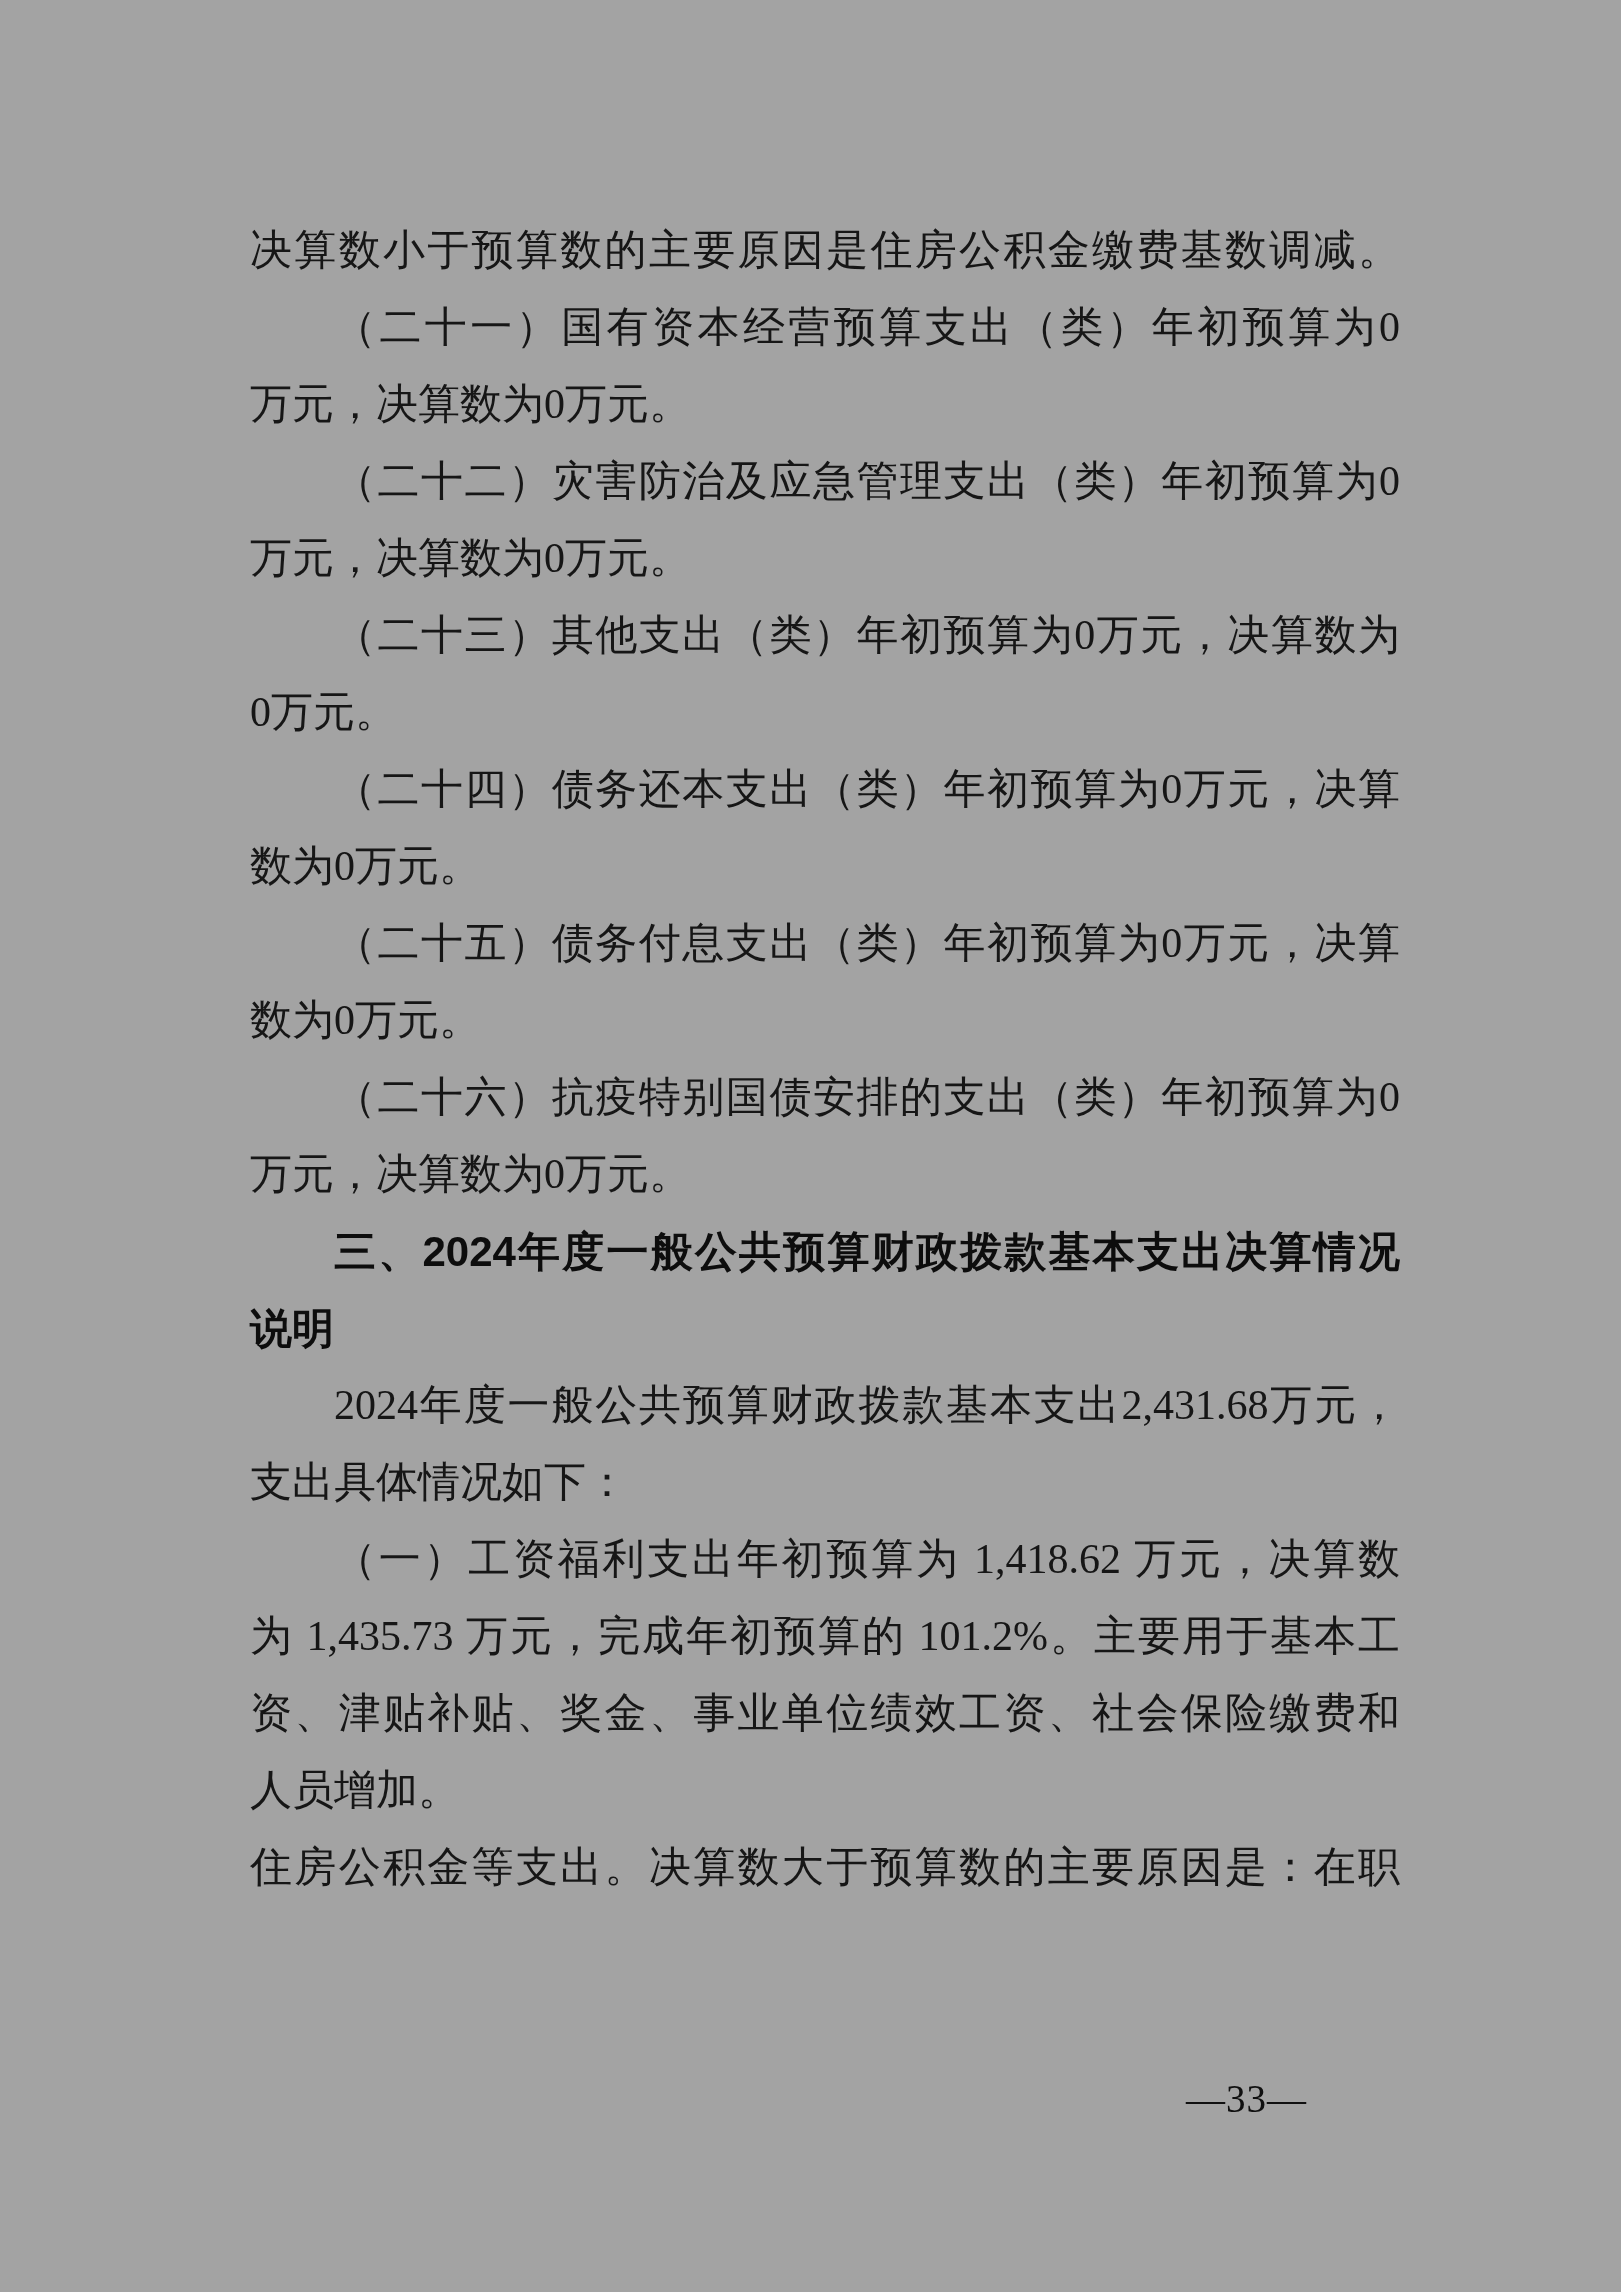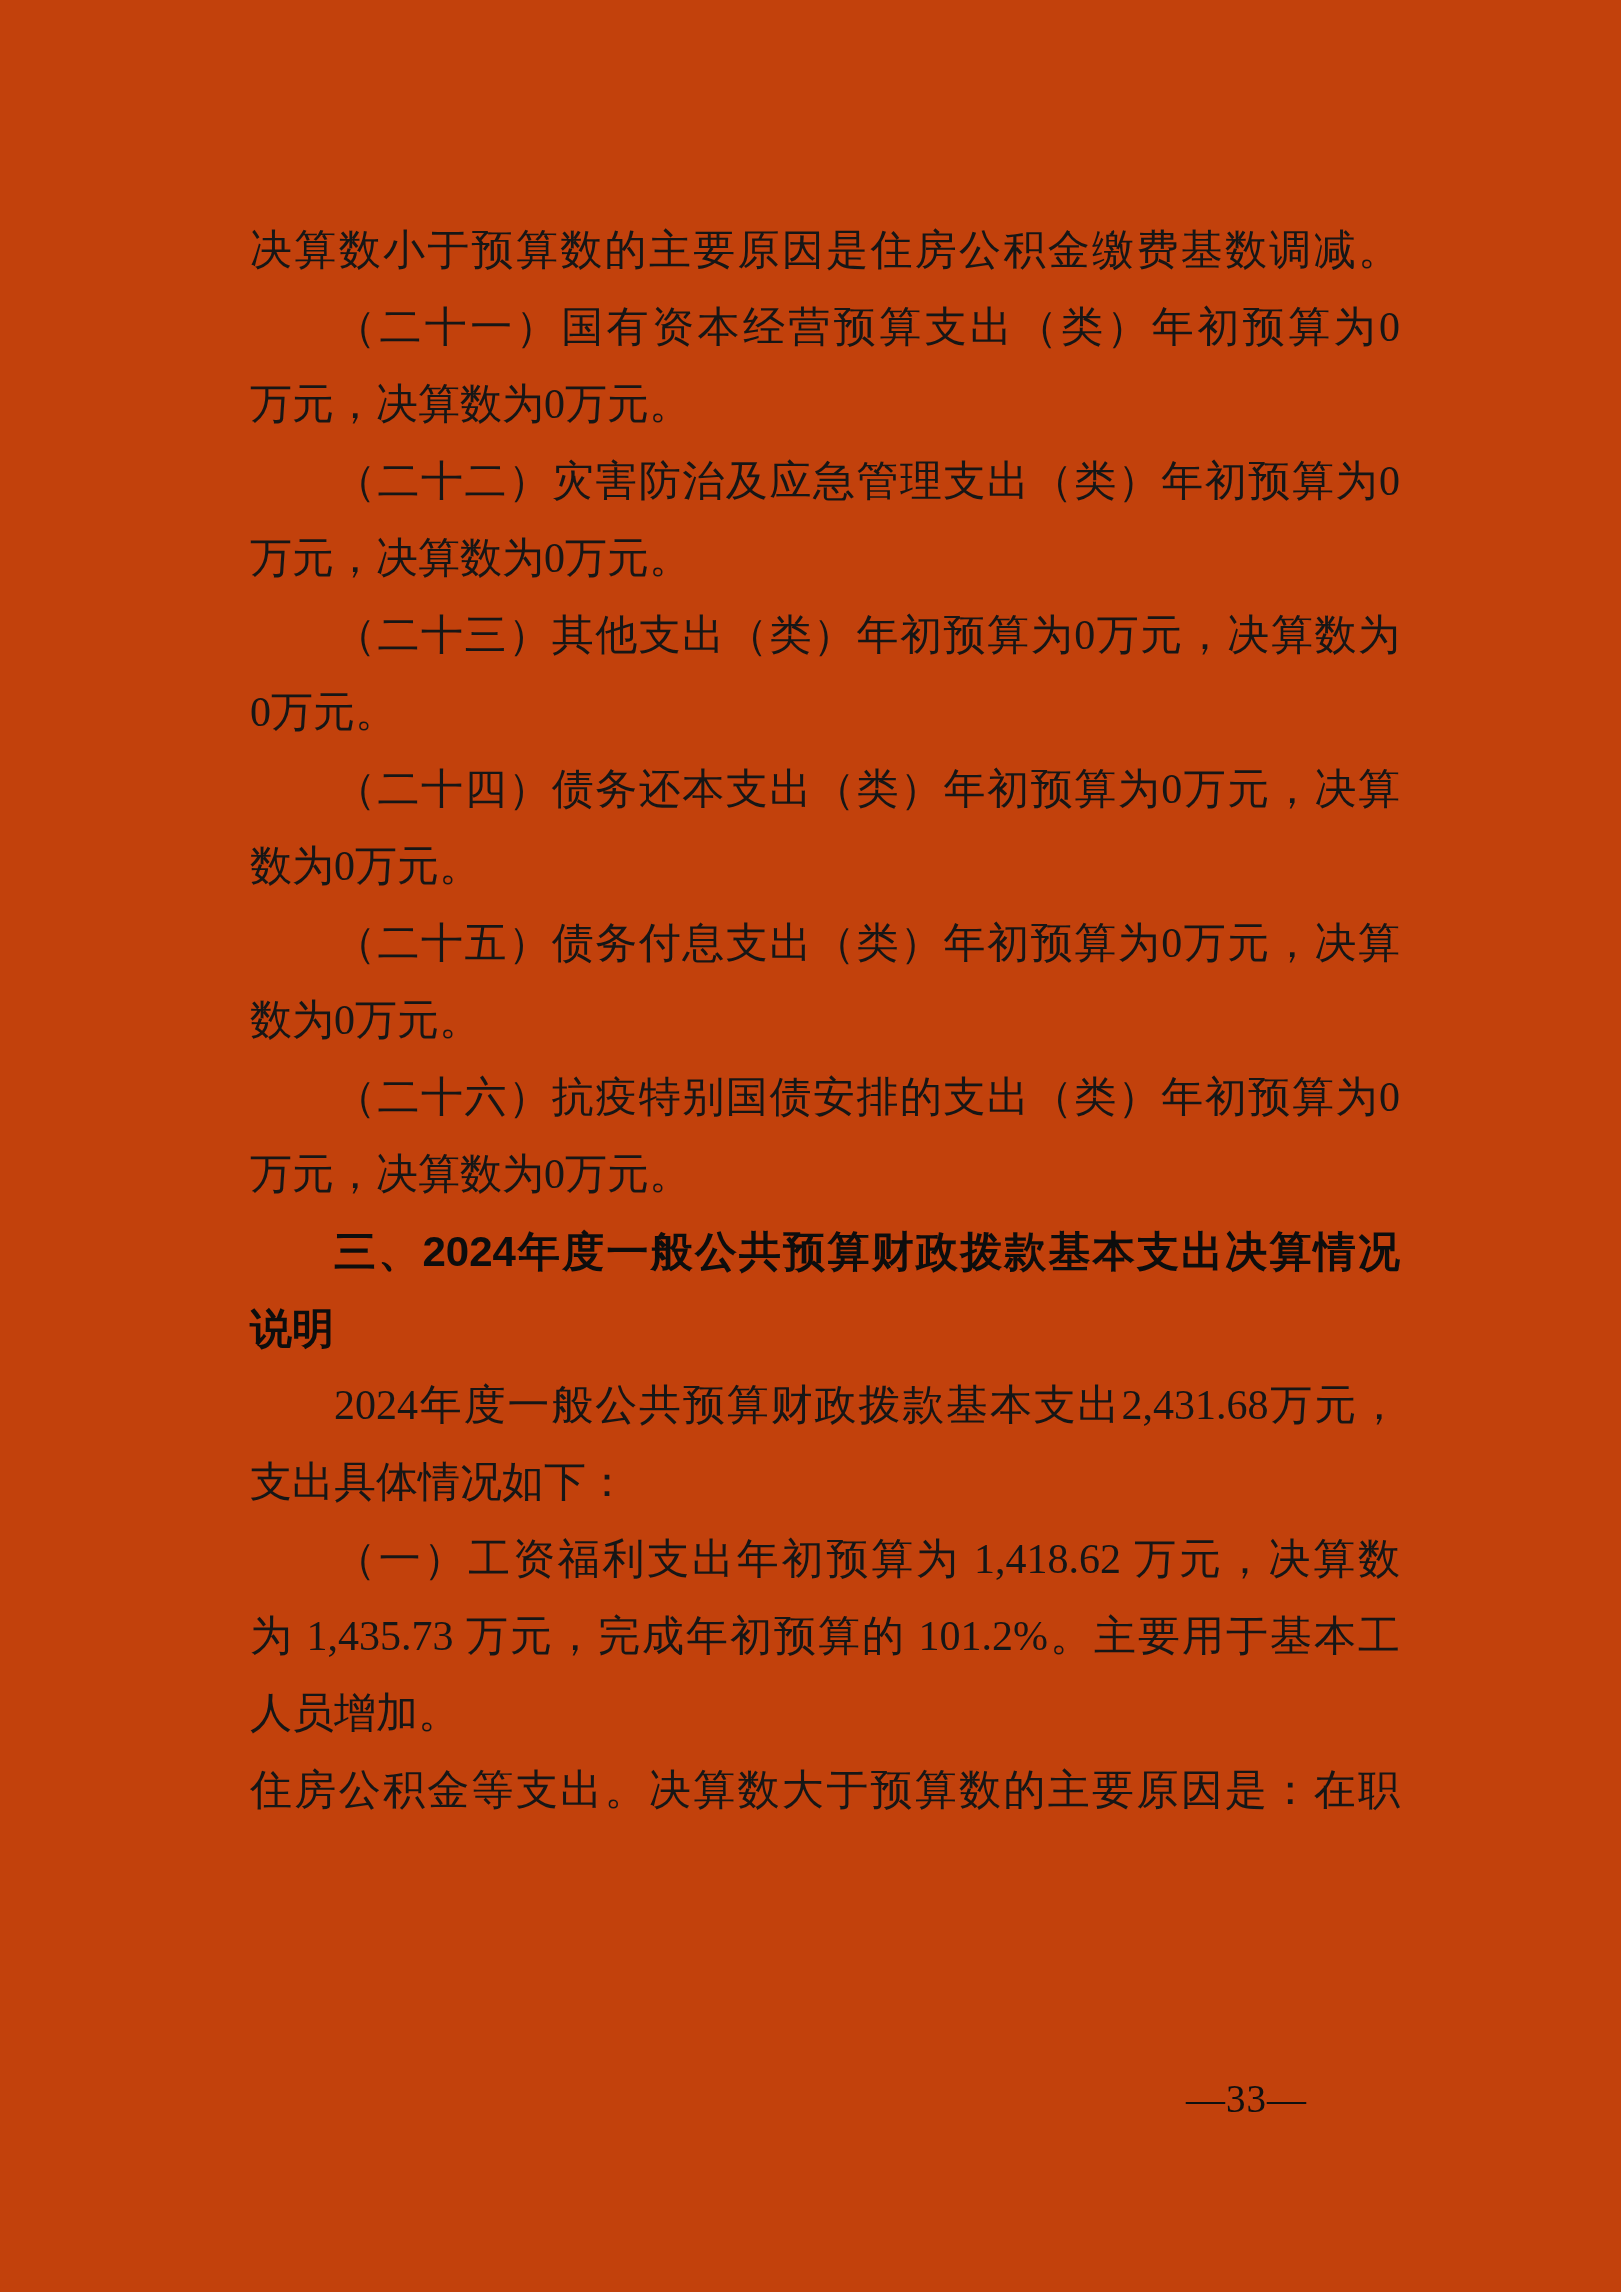--- a/index.html
+++ b/index.html
@@ -4,21 +4,21 @@
 <style>
   html,body{margin:0;padding:0;}
   body{
     width:1621px;height:2293px;
     background:#ffffff;
     position:relative;
     font-family:"Liberation Serif","DejaVu Serif",serif;
     color:#161616;
   }
   .page{
-    position:absolute;inset:0;background:#c2410c;overflow:hidden;
+    position:absolute;inset:0;background:#a3a3a3;overflow:hidden;
   }
   .text-block{
     position:absolute;
     left:250px;top:212px;width:1150px;
     font-size:42px;
   }
   .ln{
     height:77px;
     line-height:77px;
     text-align:left;
@@ -65,20 +65,21 @@
     <div class="ln full ind">（二十五）债务付息支出（类）年初预算为0万元，决算</div>
     <div class="ln">数为0万元。</div>
     <div class="ln full ind">（二十六）抗疫特别国债安排的支出（类）年初预算为0</div>
     <div class="ln">万元，决算数为0万元。</div>
     <div class="ln full ind bold">三、2024年度一般公共预算财政拨款基本支出决算情况</div>
     <div class="ln bold">说明</div>
     <div class="ln full ind">2024年度一般公共预算财政拨款基本支出2,431.68万元，</div>
     <div class="ln">支出具体情况如下：</div>
     <div class="ln full ind">（一）工资福利支出年初预算为 1,418.62 万元，决算数</div>
     <div class="ln full">为 1,435.73 万元，完成年初预算的 101.2%。主要用于基本工</div>
+    <div class="ln full">资、津贴补贴、奖金、事业单位绩效工资、社会保险缴费和</div>
     <div class="ln">人员增加。</div>
     <div class="ln full">住房公积金等支出。决算数大于预算数的主要原因是：在职</div>
   </div>
 
   <div class="page-num">—33—</div>
 
 </div>
 
 
 </body></html>

